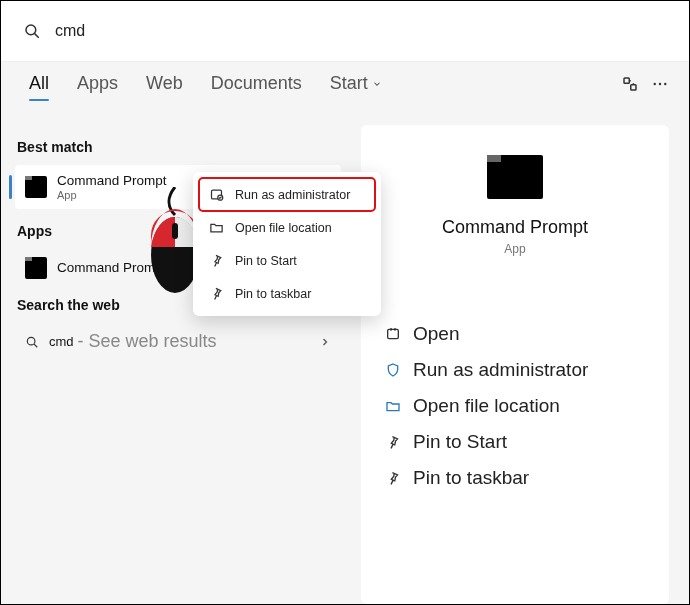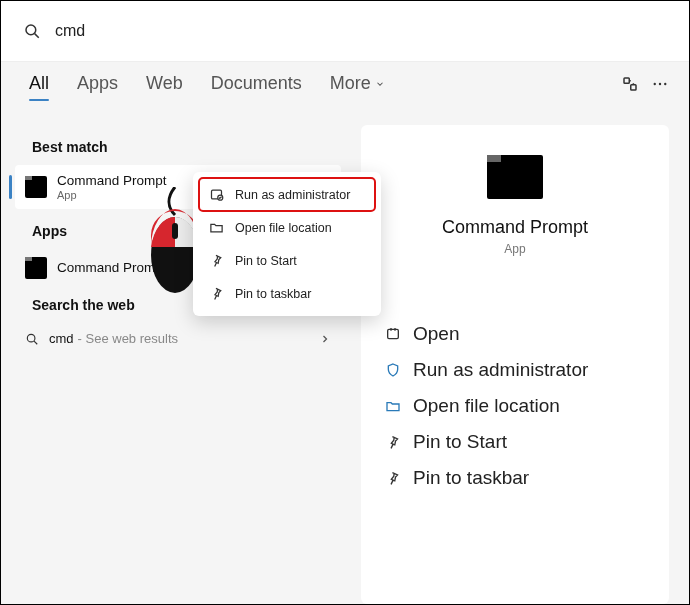--- a/index.html
+++ b/index.html
@@ -14,35 +14,35 @@
     .tab.active { color: #111; }
     .tab.active::after { content: ""; position: absolute; left: 14px; right: 14px; bottom: 4px; height: 2.5px; background: #3b82c4; border-radius: 2px; }
     .tab .chev { margin-left: 4px; }
     .tabs-spacer { flex: 1; }
     .top-icon { width: 30px; display: flex; justify-content: center; color: #444; cursor: pointer; }
 
     .content { position: relative; display: flex; background: #f5f5f5; height: calc(100% - 104px); }
     .left-col { flex: 0 0 340px; padding: 24px 0 0 14px; }
     .right-col { flex: 1; padding: 20px 20px 0 20px; }
 
-    .section-h { font-size: 14px; font-weight: 600; color: #111; margin: 10px 2px 10px 17px; }
+    .section-h { font-size: 14px; font-weight: 600; color: #111; margin: 10px 2px 10px 2px; }
 
     .best-item { display: flex; align-items: center; background: #fff; border-radius: 4px; padding: 8px 10px; margin-bottom: 14px; cursor: pointer; position: relative; }
     .best-item::before { content:""; position:absolute; left:-6px; top:22%; bottom:22%; width:3px; background:#3b82c4; border-radius:2px; }
     .app-icon { width: 22px; height: 22px; background: #000; border-radius: 2px; margin-right: 10px; flex: 0 0 auto; position: relative; }
     .app-icon::before { content:""; position:absolute; left:0; top:0; width:7px; height:4px; background:#777; }
     .item-title { font-size: 13.5px; color: #111; line-height: 1.2; }
     .item-sub { font-size: 11px; color: #666; }
 
     .plain-item { display: flex; align-items: center; padding: 8px 10px; cursor: pointer; border-radius: 4px; }
     .plain-item .chev-r { margin-left: auto; color: #555; }
 
     .web-item { display: flex; align-items: center; padding: 8px 10px; cursor: pointer; border-radius:4px; }
     .web-item .label { font-size: 13px; color: #111; }
-    .web-item .hint { font-size: 13px; color: #888; margin-left: 4px; }
+    .web-item .hint { font-size: 18px; color: #888; margin-left: 4px; }
     .web-item .chev-r { margin-left: auto; color: #555; }
 
     
     .preview-card { background: #fff; border-radius: 6px; padding: 30px 20px 20px 20px; height: 100%; }
     .pv-thumb { width: 56px; height: 44px; background: #000; margin: 0 auto 18px auto; position: relative; border-radius: 2px; }
     .pv-thumb::before { content:""; position:absolute; left:0; top:0; width:14px; height:7px; background:#666; }
     .pv-title { text-align: center; font-size: 18px; color: #111; margin-bottom: 4px; }
     .pv-sub { text-align: center; font-size: 12px; color: #777; margin-bottom: 60px; }
     .pv-action { display: flex; align-items: center; gap: 12px; font-size: 19px; color: #222; padding: 7px 4px; cursor: pointer; border-radius:4px; }
     .pv-action svg { flex: 0 0 auto; }
@@ -65,21 +65,21 @@
     </svg>
   <input class="search-input" value="cmd" style="">
 </div>
 
 <div class="tabs-row">
   <div class="tab active">All</div>
   <div class="tab">Apps</div>
   <div class="tab">Web</div>
   <div class="tab">Documents</div>
   <div class="tab">
-    <span>More</span>
+    <span>Start</span>
     <svg class="chev" width="10" height="10" viewBox="0 0 24 24" fill="none" stroke="#555" stroke-width="2.5">
         <polyline points="6 9 12 15 18 9"></polyline>
       </svg>
   </div>
   <div class="tabs-spacer"></div>
   <div class="top-icon">
     <svg width="18" height="18" viewBox="0 0 24 24" fill="none" stroke="#333" stroke-width="2">
         <rect x="4" y="4" width="7" height="7" rx="1"></rect>
         <rect x="13" y="13" width="7" height="7" rx="1"></rect>
         <line x1="11" y1="7.5" x2="13" y2="7.5"></line>

